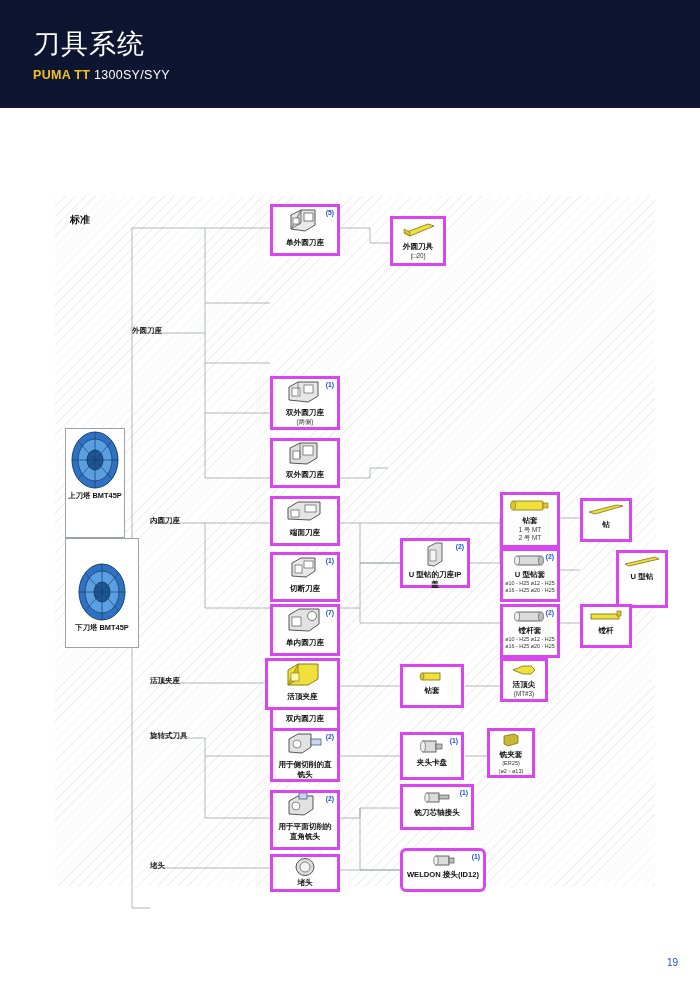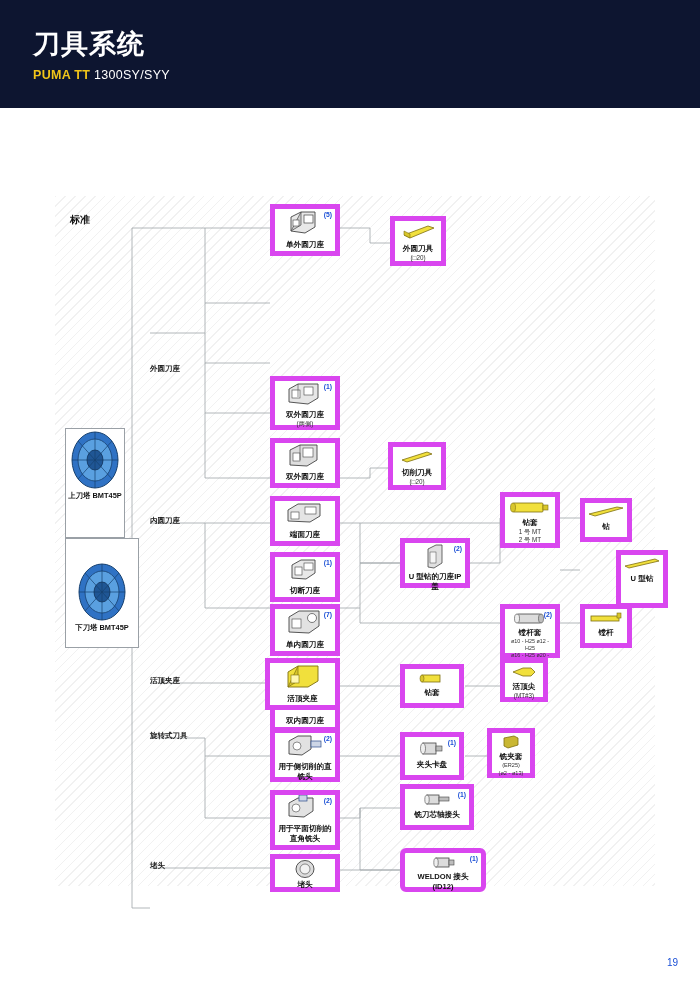--- a/index.html
+++ b/index.html
@@ -11,21 +11,21 @@
     overflow:hidden;
   }
   
   .header{
     position:absolute;left:0;top:0;width:700px;height:108px;
     background:#0d1530;
     overflow:hidden;
   }
   .header-title{
     position:absolute;left:33px;top:26px;
-    font-size:27px;font-weight:bold;color:#ffffff;letter-spacing:1px;
+    font-size:27px;font-weight:normal;color:#ffffff;letter-spacing:1px;
   }
   .header-sub{
     position:absolute;left:33px;top:68px;
     font-size:12.5px;font-weight:bold;color:#ffffff;letter-spacing:.3px;
   }
   .header-sub .brand{color:#f0c419;}
   .header-sub .model{color:#ffffff;font-weight:normal;}
   
   .canvas{
     position:absolute;left:0;top:108px;width:700px;height:840px;
@@ -36,21 +36,21 @@
       repeating-linear-gradient(135deg,
         rgba(0,0,0,0.055) 0px, rgba(0,0,0,0.055) 1px,
         rgba(0,0,0,0) 1px, rgba(0,0,0,0) 7px);
     border:none;
   }
   .lines{position:absolute;left:0;top:0;width:700px;height:840px;}
   
   .node{
     position:absolute;
     background:#ffffff;
-    border:5px solid #d946ef;
+    border:3px solid #d946ef;
     box-sizing:border-box;
     display:flex;flex-direction:column;align-items:center;justify-content:flex-start;
   }
   .node .art{
     width:100%;
     display:flex;align-items:center;justify-content:center;
     flex:0 0 auto;
   }
   .node .cap{
     width:100%;
@@ -155,21 +155,21 @@
       <path d="M340 648 L360 648 L360 648 L400 648"></path>
       <path d="M465 648 L487 648"></path>
       <path d="M340 710 L360 710 L360 700 L400 700"></path>
       <path d="M360 700 L360 762 L400 762"></path>
       <path d="M340 762 L400 762"></path>
     </g>
   </svg>
 
   <div class="standard">标准</div>
 
-  <div class="sectlabel" style="left:150px;top:218px;margin-top:38px;">外圆刀座</div>
+  <div class="sectlabel" style="left:132px;top:218px;">外圆刀座</div>
   <div class="sectlabel" style="left:150px;top:408px;">内圆刀座</div>
   <div class="sectlabel" style="left:150px;top:568px;">活顶夹座</div>
   <div class="sectlabel" style="left:150px;top:623px;">旋转式刀具</div>
   <div class="sectlabel" style="left:150px;top:753px;">堵头</div>
 
   <div class="turret" style="left:65px;top:320px;width:60px;height:110px;">
     <div class="art">
       <svg width="52" height="62" viewBox="0 0 52 62">
         <ellipse cx="26" cy="31" rx="23" ry="28" fill="#2f72c4" stroke="#16406f" stroke-width="1"></ellipse>
         <ellipse cx="26" cy="31" rx="17" ry="21" fill="#5aa0e0" stroke="#16406f" stroke-width="0.8"></ellipse>
@@ -368,32 +368,20 @@
         <polygon points="6,14 30,5 36,7 12,17" fill="#f1e03c" stroke="#7d6e10" stroke-width="0.8"></polygon>
         <polygon points="6,14 12,17 12,13 6,10" fill="#d8c62b" stroke="#7d6e10" stroke-width="0.6"></polygon>
       </svg>
     </div>
     <div class="cap">
       <span>外圆刀具</span>
       <span class="sub">(□20)</span>
     </div>
   </div>
 
-  <div class="node" style="left:388px;top:334px;width:58px;height:48px;">
-    <span class="qty"></span>
-    <div class="art">
-      <svg width="40" height="20" viewBox="0 0 40 20">
-        <polygon points="5,13 30,5 35,7 10,15" fill="#f1e03c" stroke="#7d6e10" stroke-width="0.8"></polygon>
-      </svg>
-    </div>
-    <div class="cap">
-      <span>切削刀具</span>
-      <span class="sub">(□20)</span>
-    </div>
-  </div>
 
   <div class="node" style="left:400px;top:430px;width:70px;height:50px;">
     <span class="qty">(2)</span>
     <div class="art">
       <svg width="26" height="28" viewBox="0 0 26 28">
         <polygon points="6,24 6,6 14,2 20,2 20,20 12,25" fill="#e0e0e0" stroke="#444" stroke-width="0.8"></polygon>
         <rect x="8" y="9" width="6" height="11" fill="#f6f6f6" stroke="#444" stroke-width="0.5"></rect>
       </svg>
     </div>
     <div class="cap">U 型钻的刀座IP盖</div>
@@ -418,41 +406,56 @@
   <div class="node" style="left:580px;top:390px;width:52px;height:44px;">
     <span class="qty"></span>
     <div class="art">
       <svg width="42" height="18" viewBox="0 0 42 18">
         <polygon points="4,11 32,4 38,5 10,13" fill="#f1e03c" stroke="#7d6e10" stroke-width="0.8"></polygon>
       </svg>
     </div>
     <div class="cap">钻</div>
   </div>
 
-
-  <div class="node" style="left:580px;top:442px;width:52px;height:58px;margin-left:36px;">
-    <span class="qty"></span>
-    <div class="art">
-      <svg width="42" height="18" viewBox="0 0 42 18">
-        <polygon points="4,11 34,4 38,6 8,13" fill="#f1e03c" stroke="#7d6e10" stroke-width="0.8"></polygon>
-      </svg>
-    </div>
-    <div class="cap">U 型钻</div>
-  </div>
-
-  <div class="node" style="left:500px;top:496px;width:60px;height:54px;">
+  <div class="node" style="left:500px;top:440px;width:60px;height:54px;">
     <span class="qty">(2)</span>
     <div class="art">
       <svg width="42" height="18" viewBox="0 0 42 18">
         <rect x="8" y="5" width="24" height="9" rx="1.5" fill="#dcdcdc" stroke="#444" stroke-width="0.8"></rect>
         <ellipse cx="8" cy="9.5" rx="2.5" ry="4.5" fill="#efefef" stroke="#444" stroke-width="0.6"></ellipse>
         <ellipse cx="32" cy="9.5" rx="2.5" ry="4.5" fill="#bdbdbd" stroke="#444" stroke-width="0.6"></ellipse>
       </svg>
     </div>
     <div class="cap">
+      <span>U 型钻套</span>
+      <span class="sub" style="white-space:pre-line;font-size:5.4px;line-height:7px;">ø10 - H25    ø12 - H25
+ø16 - H25    ø20 - H25</span>
+    </div>
+  </div>
+
+  <div class="node" style="left:580px;top:442px;width:52px;height:58px;margin-left:36px;">
+    <span class="qty"></span>
+    <div class="art">
+      <svg width="42" height="18" viewBox="0 0 42 18">
+        <polygon points="4,11 34,4 38,6 8,13" fill="#f1e03c" stroke="#7d6e10" stroke-width="0.8"></polygon>
+      </svg>
+    </div>
+    <div class="cap">U 型钻</div>
+  </div>
+
+  <div class="node" style="left:500px;top:496px;width:60px;height:54px;">
+    <span class="qty">(2)</span>
+    <div class="art">
+      <svg width="42" height="18" viewBox="0 0 42 18">
+        <rect x="8" y="5" width="24" height="9" rx="1.5" fill="#dcdcdc" stroke="#444" stroke-width="0.8"></rect>
+        <ellipse cx="8" cy="9.5" rx="2.5" ry="4.5" fill="#efefef" stroke="#444" stroke-width="0.6"></ellipse>
+        <ellipse cx="32" cy="9.5" rx="2.5" ry="4.5" fill="#bdbdbd" stroke="#444" stroke-width="0.6"></ellipse>
+      </svg>
+    </div>
+    <div class="cap">
       <span>镗杆套</span>
       <span class="sub" style="white-space:pre-line;font-size:5.4px;line-height:7px;">ø10 - H25    ø12 - H25
 ø16 - H25    ø20 - H25</span>
     </div>
   </div>
 
   <div class="node" style="left:580px;top:496px;width:52px;height:44px;">
     <span class="qty"></span>
     <div class="art">
       <svg width="40" height="18" viewBox="0 0 40 18">

